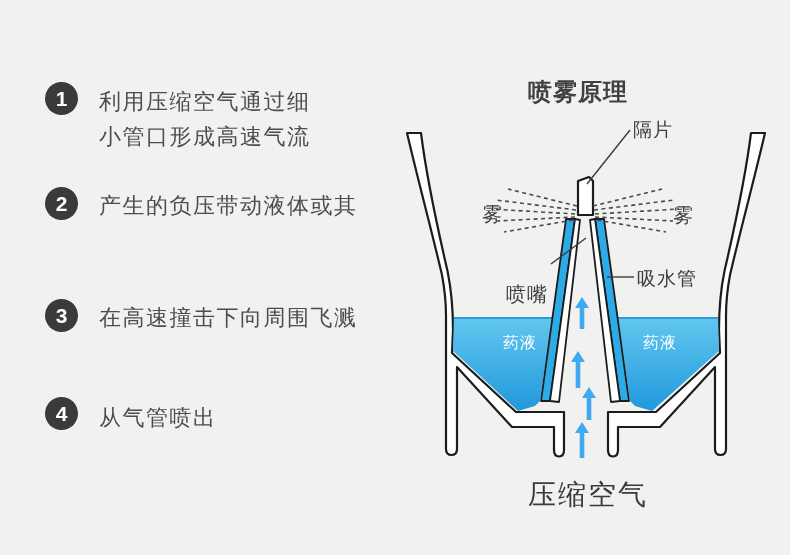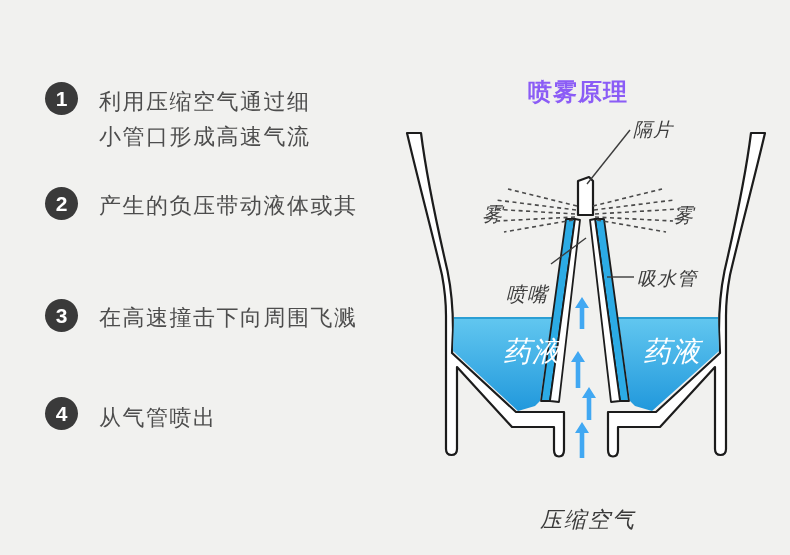--- a/index.html
+++ b/index.html
@@ -13,36 +13,36 @@
   .step-circle{
     position:absolute;left:45px;width:33px;height:33px;border-radius:50%;
     background:#3a3a3a;color:#fff;font-size:21px;font-weight:bold;
     display:flex;align-items:center;justify-content:center;line-height:1;
   }
   .step-text{
     position:absolute;left:99px;color:#4d4d4d;font-size:22px;
     letter-spacing:1.5px;line-height:35px;white-space:nowrap;
   }
   
-  .dlabel{position:absolute;color:#3c3c3c;white-space:nowrap;font-style:italic;}
+  .dlabel{position:absolute;color:#3c3c3c;white-space:nowrap;}
   .title{
     position:absolute;left:578px;top:76px;transform:translateX(-50%);
-    font-size:24px;font-weight:600;letter-spacing:1px;color:#8b5cf6;white-space:nowrap;
+    font-size:24px;font-weight:600;letter-spacing:1px;color:#404040;white-space:nowrap;
   }
   .lab-geipian{left:633px;top:117px;font-size:19px;letter-spacing:1px;}
   .lab-wu-l{left:482px;top:201px;font-size:20px;}
   .lab-wu-r{left:673px;top:202px;font-size:20px;}
   .lab-penzui{left:506px;top:257px;font-size:20px;letter-spacing:1px;margin-top:24px;}
   .lab-xishuiguan{left:637px;top:266px;font-size:19px;letter-spacing:1px;text-align:center;}
-  .lab-yaoye{color:#fff;font-size:28px;letter-spacing:1px;top:333px;}
+  .lab-yaoye{color:#fff;font-size:16px;letter-spacing:1px;top:333px;}
   .lab-yaoye.left{left:503px;}
   .lab-yaoye.right{left:643px;}
   .lab-air{
-    left:588px;top:505px;transform:translateX(-50%);
-    font-size:22px;letter-spacing:2px;color:#3a3a3a;
+    left:588px;top:476px;transform:translateX(-50%);
+    font-size:28px;letter-spacing:2px;color:#3a3a3a;
   }
   svg{position:absolute;left:0;top:0;}
 </style>
 </head>
 <body>
 
 <div>
   <div class="step-circle" style="top:82px">
       <span>1</span>
     </div>

